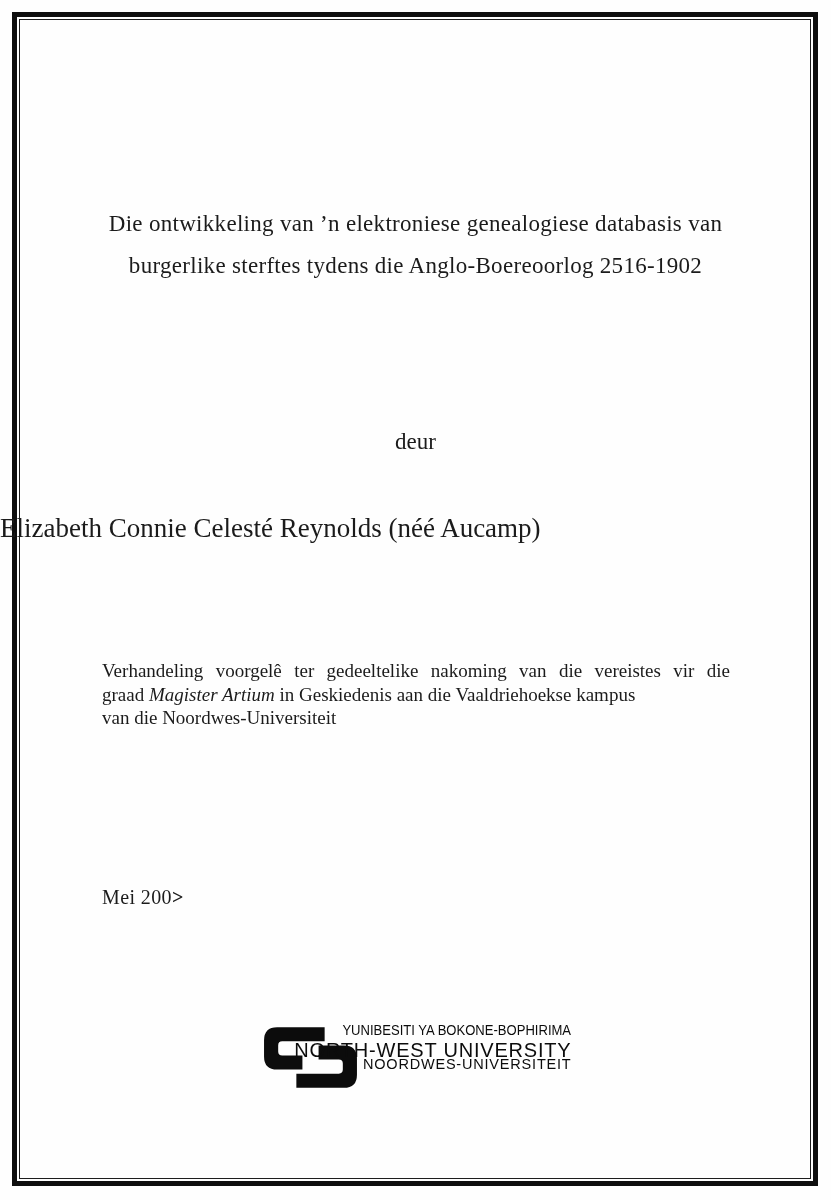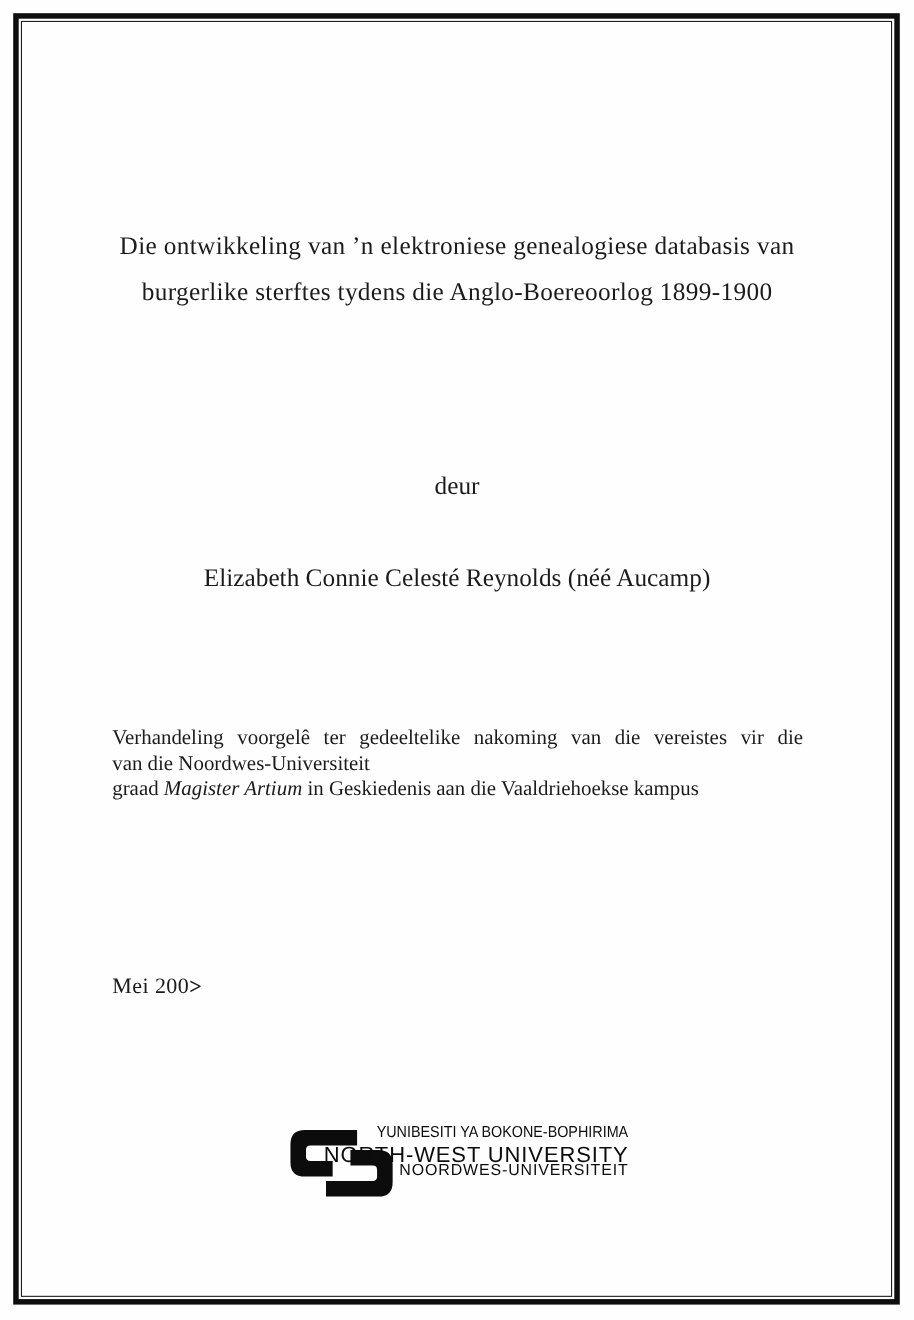--- a/index.html
+++ b/index.html
@@ -41,22 +41,21 @@
     position: absolute;
     top: 429px;
     left: 0; right: 0;
     text-align: center;
     font-size: 23px;
   }
   .author-line {
     position: absolute;
     top: 513px;
     left: 0; right: 0;
-    text-align: center;
-    font-size: 23px;
+    font-size: 27px;
   }
   .statement {
     position: absolute;
     top: 659px;
     left: 102px;
     width: 628px;
     font-size: 19px;
     line-height: 23.5px;
     font-family: Liberation Serif, serif;
   }
@@ -122,31 +121,31 @@
 <body>
 
 <div class="page">
 
   <div class="frame">
     <div class="frame-inner"></div>
   </div>
 
   <div class="title-block">
     <div>Die ontwikkeling van ’n elektroniese genealogiese databasis van</div>
-    <div>burgerlike sterftes tydens die Anglo-Boereoorlog 1899-1900</div>
+    <div>burgerlike sterftes tydens die Anglo-Boereoorlog 2516-1902</div>
   </div>
 
   <div class="byline-label">deur</div>
 
   <div class="author-line">Elizabeth Connie Celesté Reynolds (néé Aucamp)</div>
 
   <div class="statement">
     <div class="justified">Verhandeling voorgelê ter gedeeltelike nakoming van die vereistes vir die</div>
+    <div><span>graad </span><i>Magister Artium</i><span> in Geskiedenis aan die Vaaldriehoekse kampus</span></div>
     <div>van die Noordwes-Universiteit</div>
-    <div><span>graad </span><i>Magister Artium</i><span> in Geskiedenis aan die Vaaldriehoekse kampus</span></div>
   </div>
 
   <div class="footer-block">
     <div><span>Mei 200</span><span class="date-glyph">&gt;</span></div>
   </div>
 
   <div class="logo">
     <svg class="logo-mark" viewBox="0 0 100 72" xmlns="http://www.w3.org/2000/svg" aria-hidden="true">
       <g fill="#0c0c0c">
         <path d="M64,6 H17 Q4,6 4,19 V35 Q4,48 17,48 H42 V34 H22 Q18,34 18,30 V24 Q18,20 22,20 H64 Z"></path>

